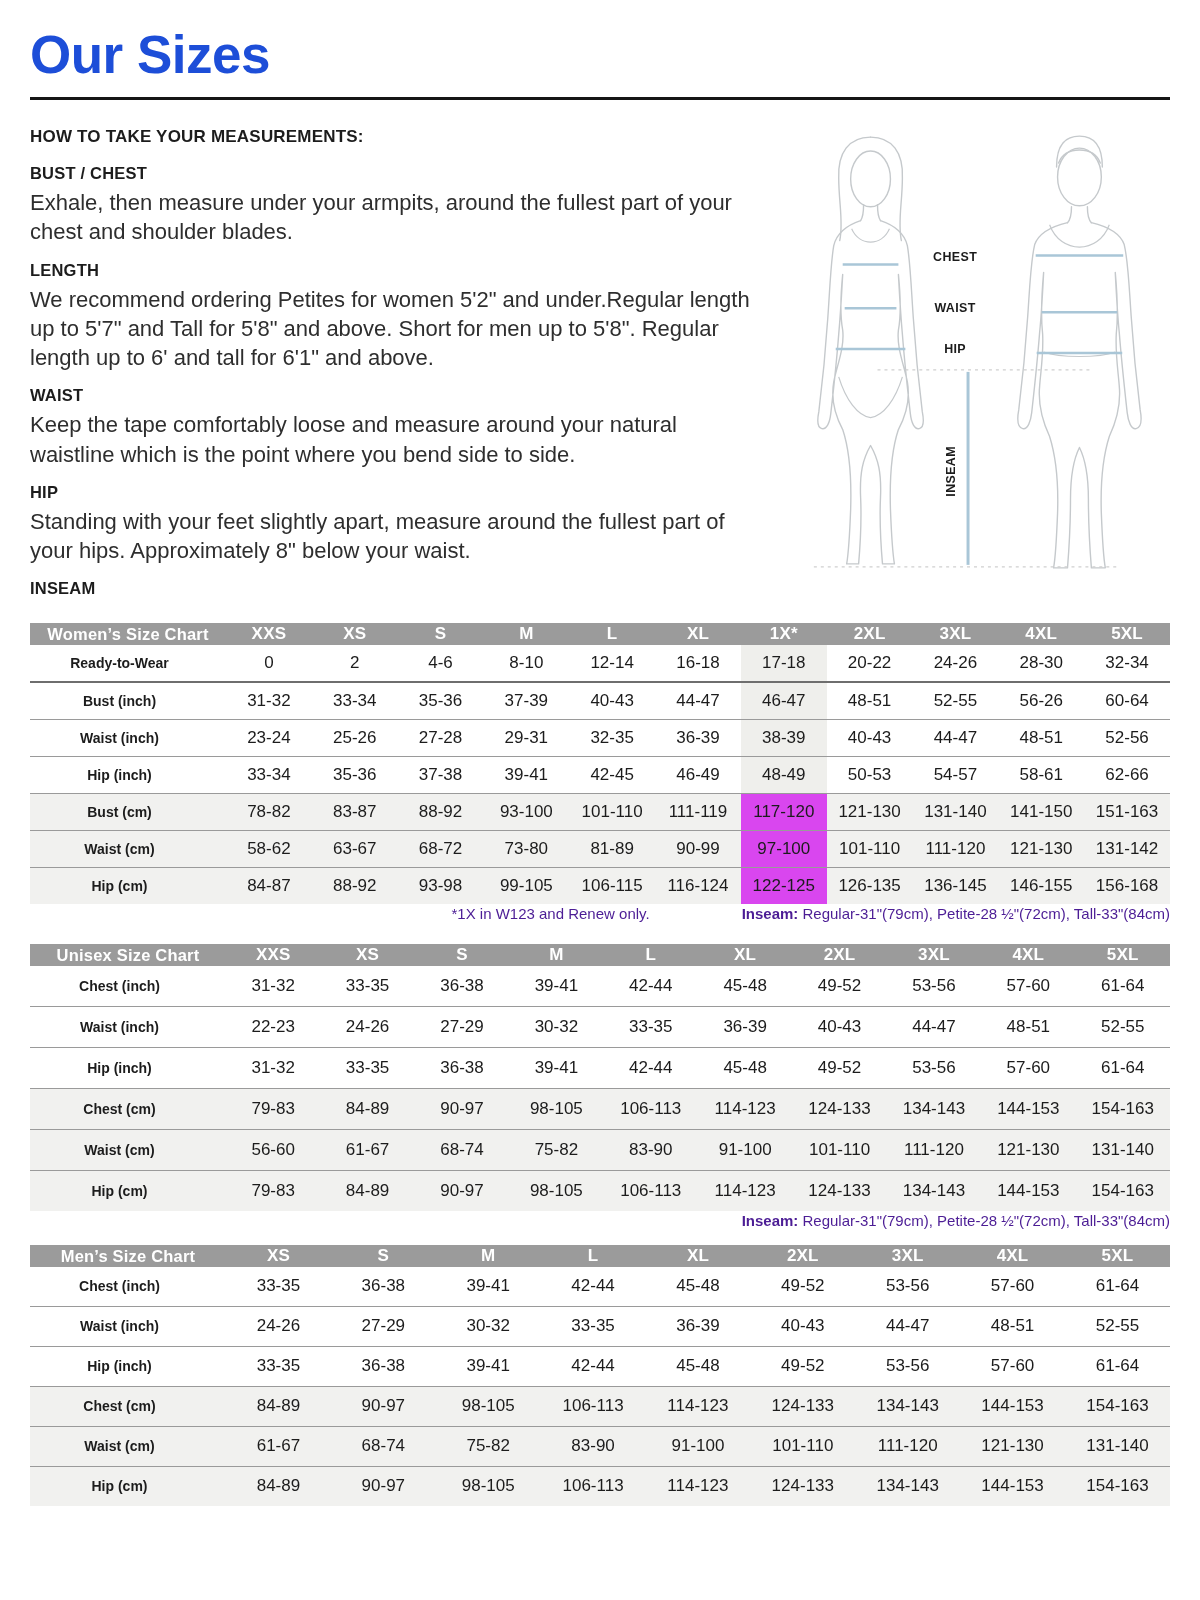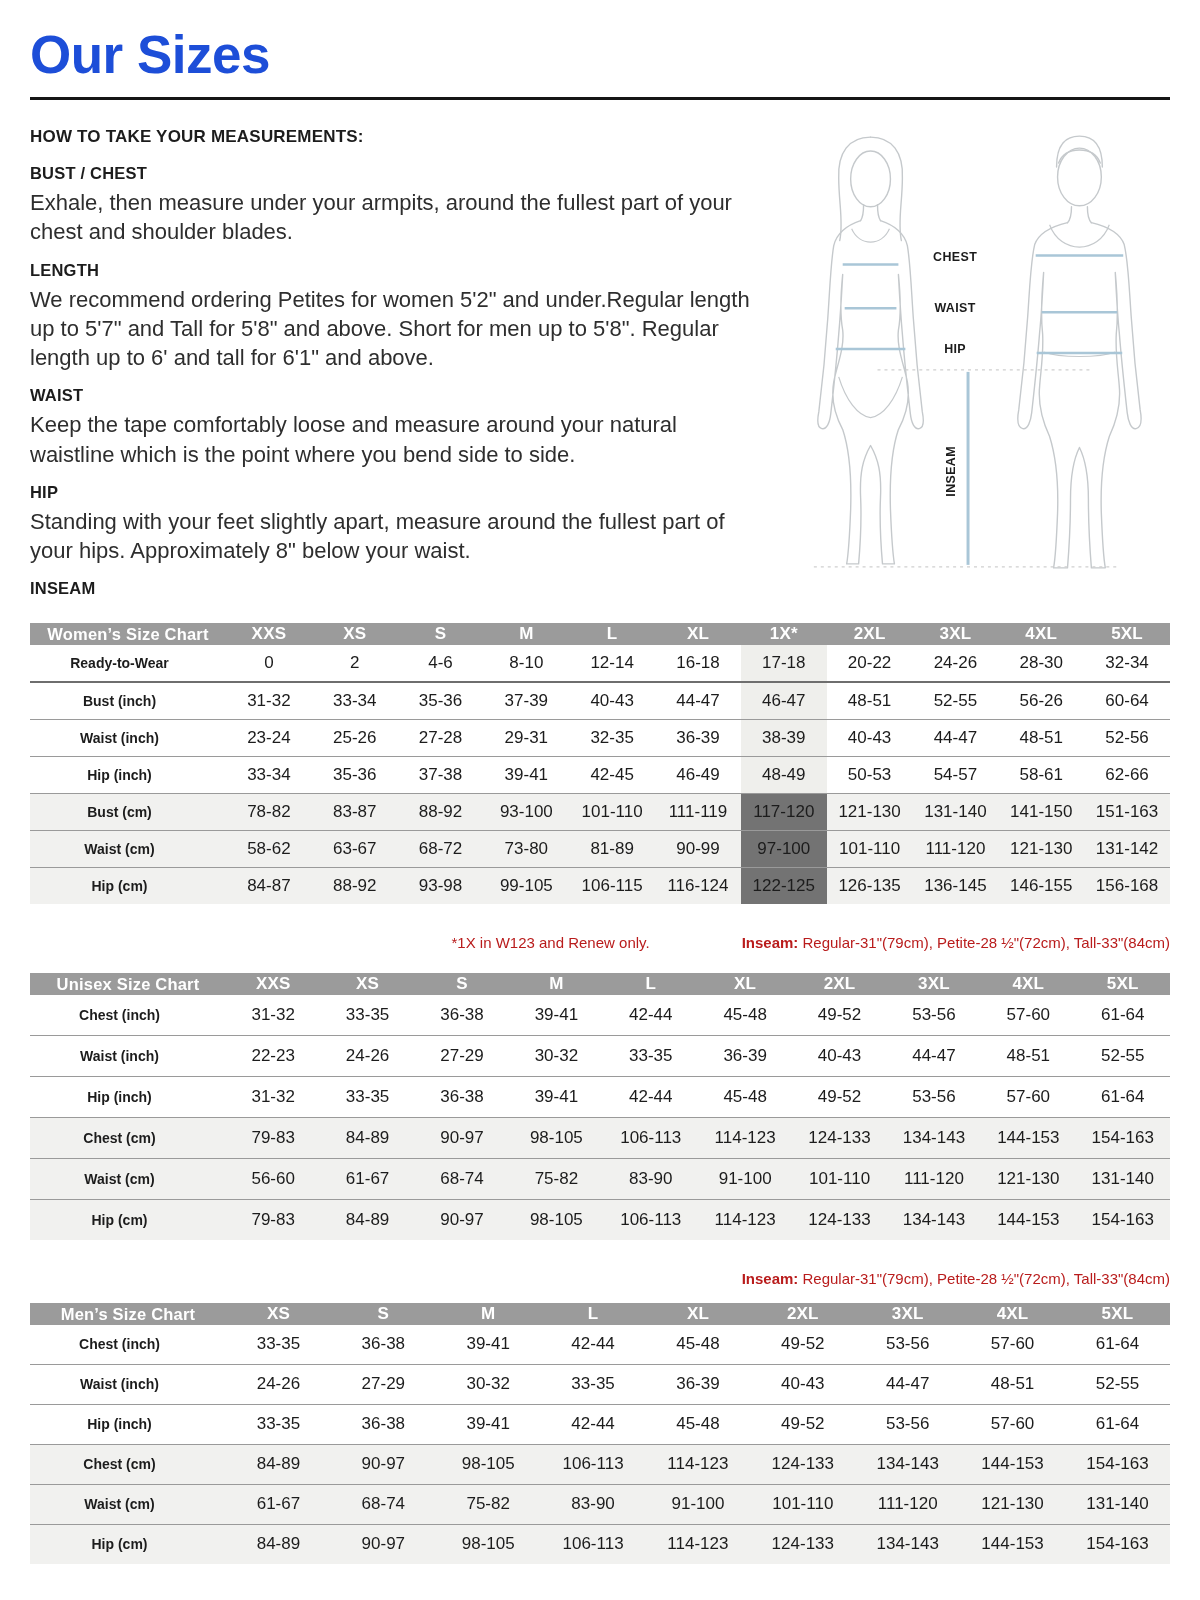--- a/index.html
+++ b/index.html
@@ -40,23 +40,23 @@
   .size-table tbody tr { border-bottom:1px solid #9a9a9a; }
   .size-table tbody tr:last-child { border-bottom:none; }
   .size-table tbody tr.rtw { border-bottom:2px solid #6e6e6e; }
   .size-table tbody th.row-label { padding-right:18px; font-size:14px; font-weight:800; color:#1c1c1c; }
   .size-table tbody td { text-align:center; font-size:17px; color:#1c1c1c; }
   .t-women  tbody td, .t-women  tbody th { padding-top:8px;   padding-bottom:8px; }
   .t-unisex tbody td, .t-unisex tbody th { padding-top:10px;  padding-bottom:10px; }
   .t-men    tbody td, .t-men    tbody th { padding-top:9px;   padding-bottom:10px; }
   .size-table tbody tr.shaded { background:#f1f1ef; }
   .size-table tbody td.hl { background:#efefec; }
-  .size-table tbody tr.shaded td.hl { background:#737373; }
-
-  .footnote { display:flex; justify-content:flex-end; gap:92px; margin-top:30px; font-size:15px; color:#b91c1c; }
+  .size-table tbody tr.shaded td.hl { background:#d946ef; }
+
+  .footnote { display:flex; justify-content:flex-end; gap:92px; margin-top:1px; font-size:15px; color:#4c1d95; }
   .footnote b { font-weight:800; }
 </style>
 </head>
 <body>
 
 <div class="page">
 
   <h1 class="page-title">Our Sizes</h1>
   <hr class="title-rule">
 

